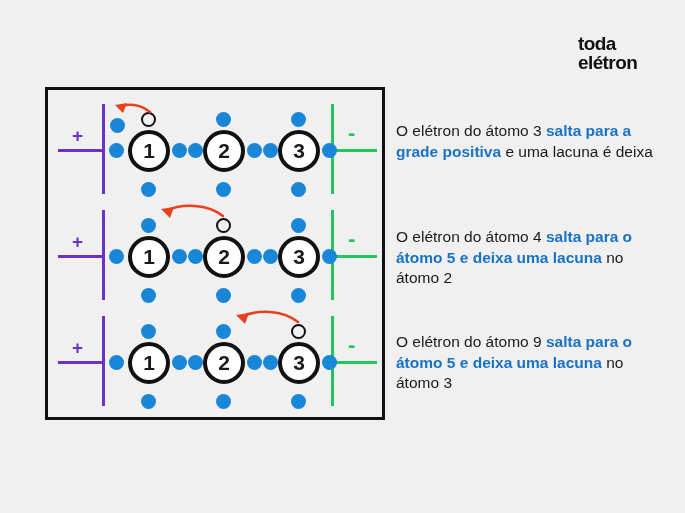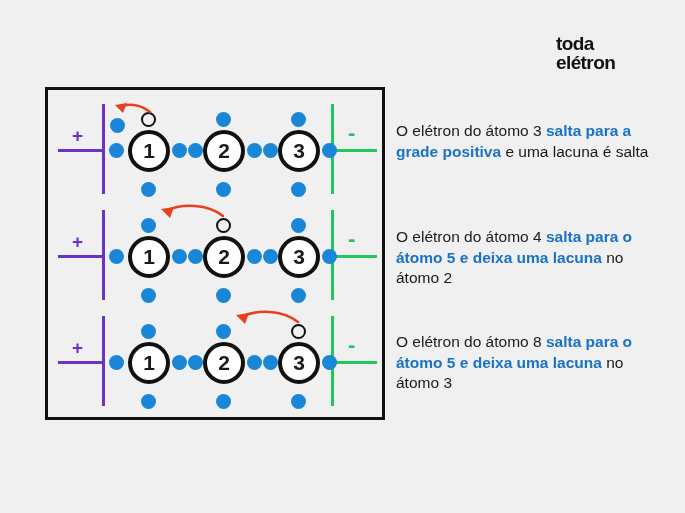--- a/index.html
+++ b/index.html
@@ -12,21 +12,21 @@
     height: 513px;
     position: relative;
     overflow: hidden;
     font-family: "Liberation Sans", sans-serif;
     color: #1a1a1a;
   }
 
   
   #brand-logo {
     position: absolute;
-    left: 556px;
+    left: 578px;
     top: 34px;
     line-height: 1.02;
     text-align: left;
   }
   #brand-logo .logo-line {
     font-family: "Liberation Sans", sans-serif;
     font-weight: bold;
     font-size: 19px;
     letter-spacing: -0.6px;
     color: #111111;
@@ -329,17 +329,17 @@
     </div>
 
     <div class="electrode electrode-negative">
       <div class="post"></div>
       <div class="plate"></div>
       <span class="sign">-</span>
     </div>
   </div>
 </div>
 
-<div class="caption caption-1"><span>O elétron do átomo 3 </span><span class="hl">salta para a grade positiva</span><span> e uma lacuna é salta</span></div>
+<div class="caption caption-1"><span>O elétron do átomo 3 </span><span class="hl">salta para a grade positiva</span><span> e uma lacuna é deixa</span></div>
 
 <div class="caption caption-2"><span>O elétron do átomo 4 </span><span class="hl">salta para o átomo 5 e deixa uma lacuna</span><span> no átomo 2</span></div>
 
-<div class="caption caption-3"><span>O elétron do átomo 8 </span><span class="hl">salta para o átomo 5 e deixa uma lacuna</span><span> no átomo 3</span></div>
+<div class="caption caption-3"><span>O elétron do átomo 9 </span><span class="hl">salta para o átomo 5 e deixa uma lacuna</span><span> no átomo 3</span></div>
 
 </body></html>

